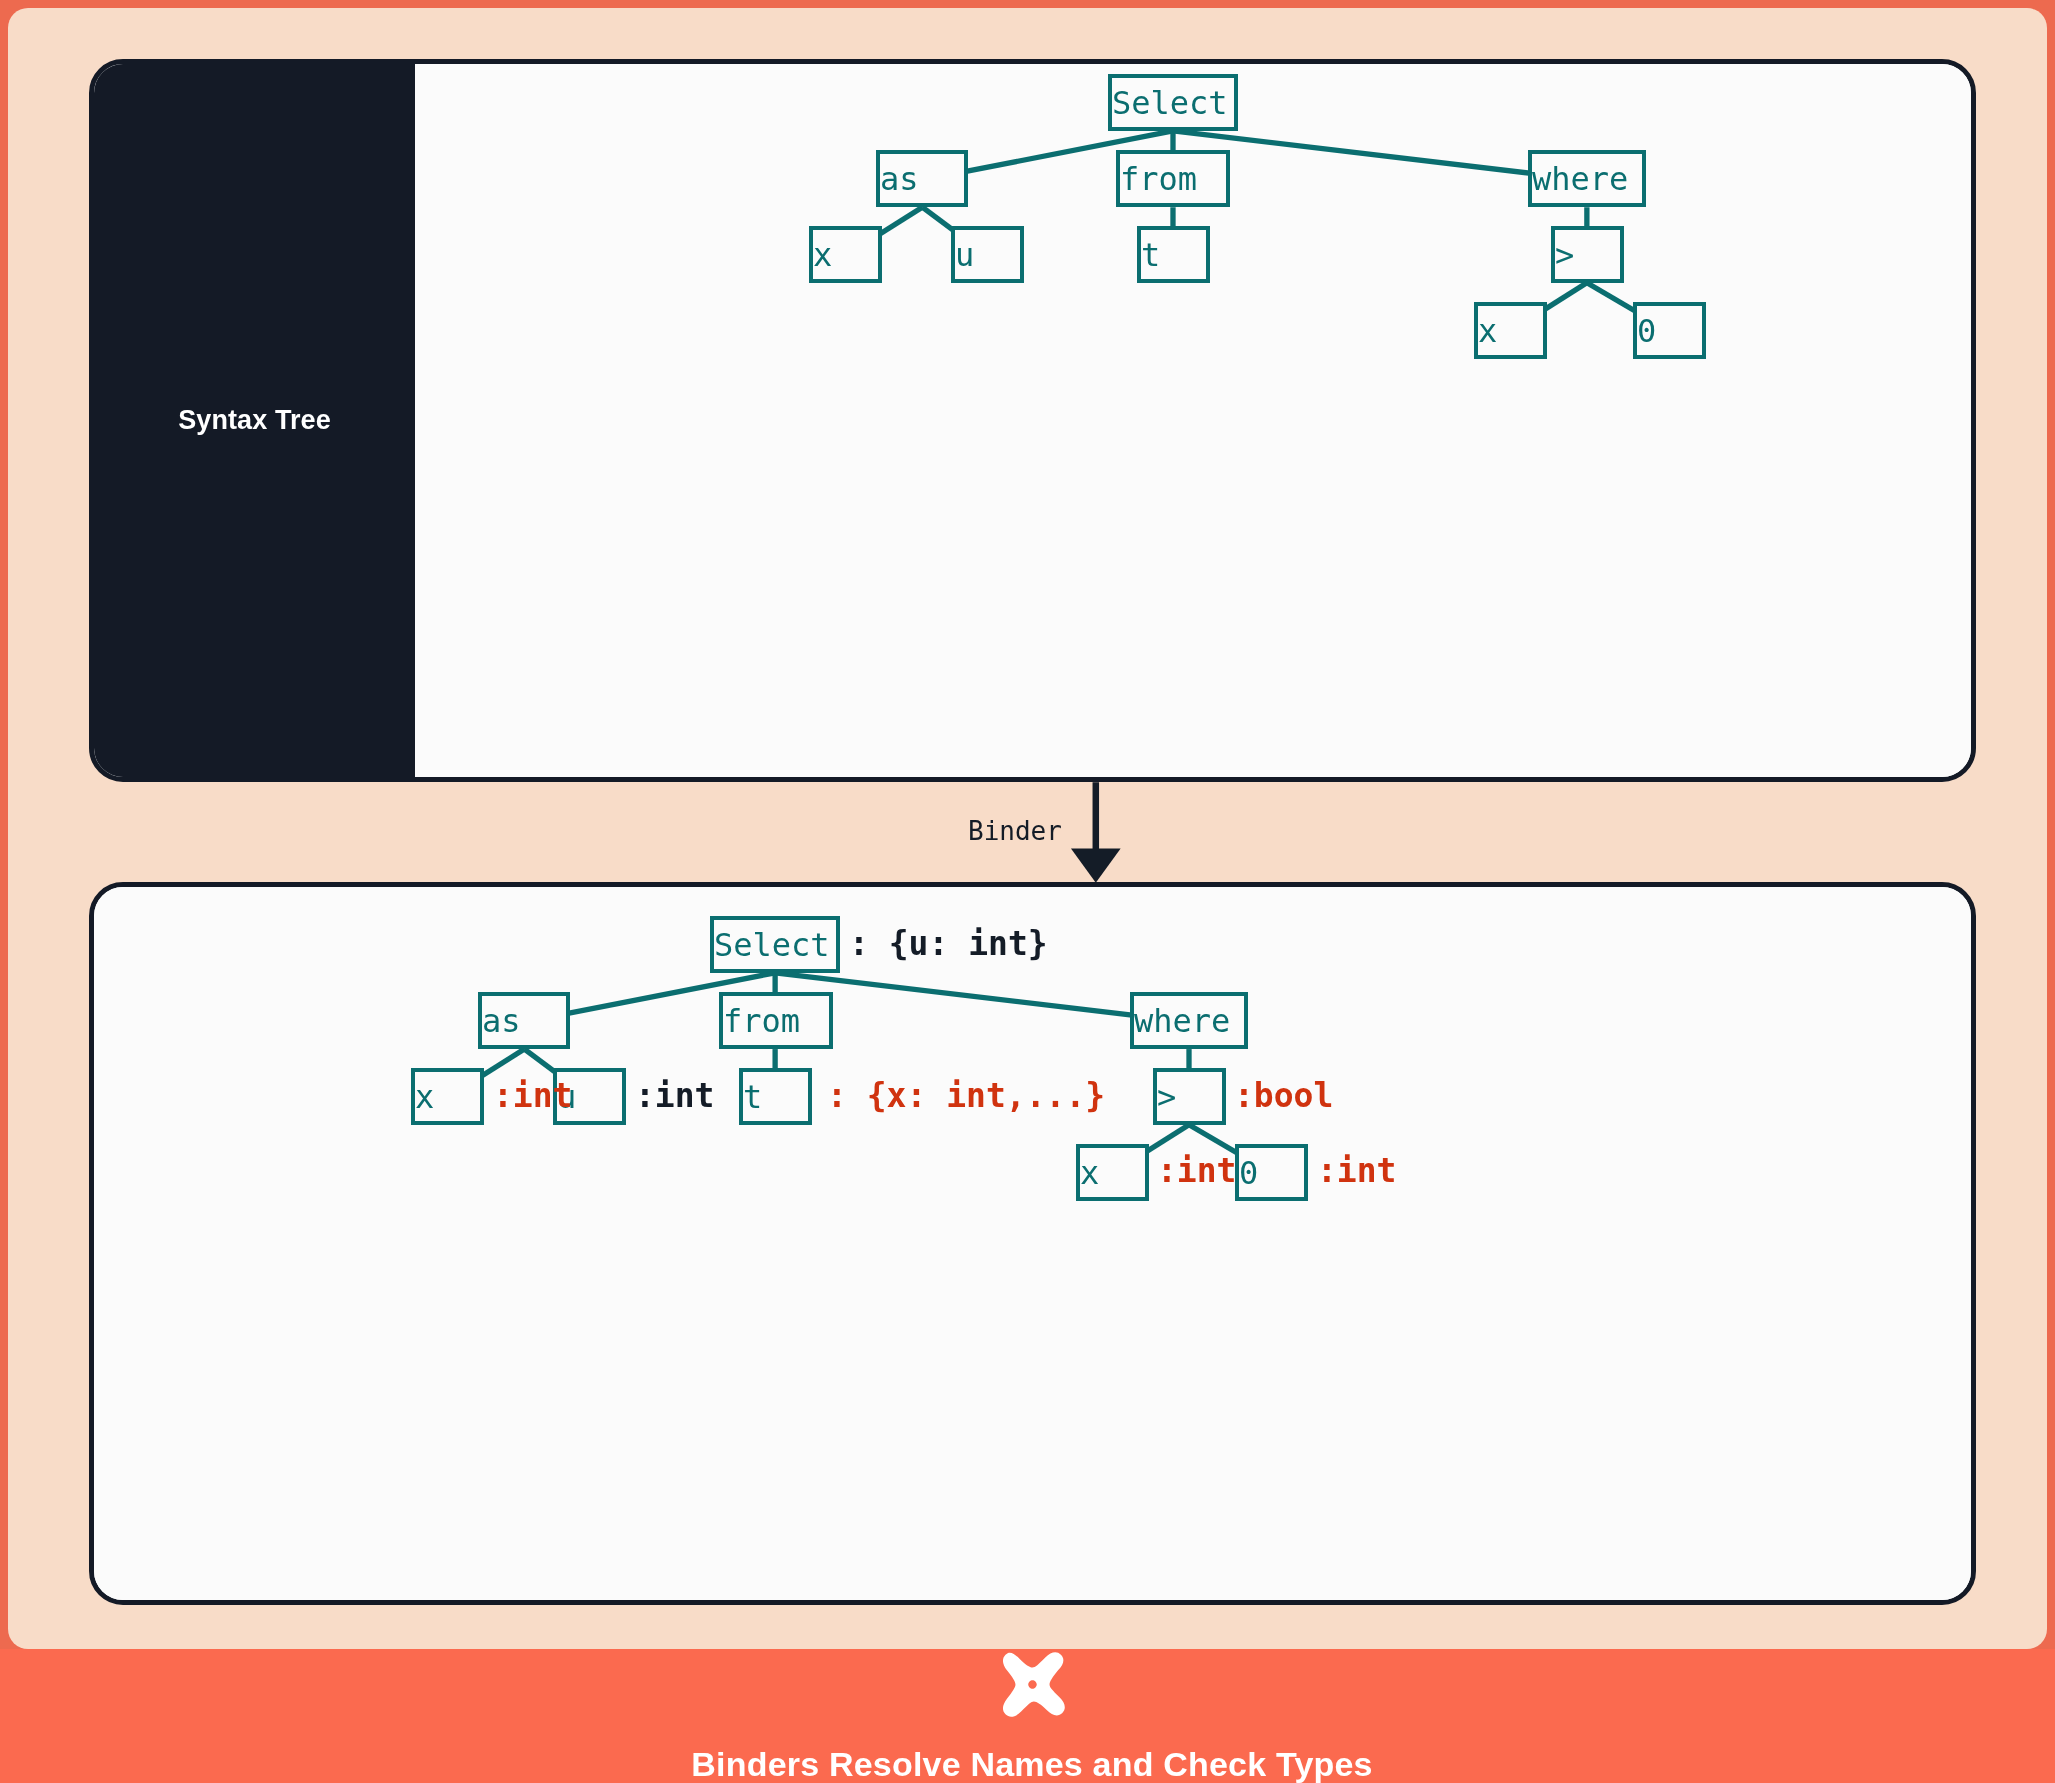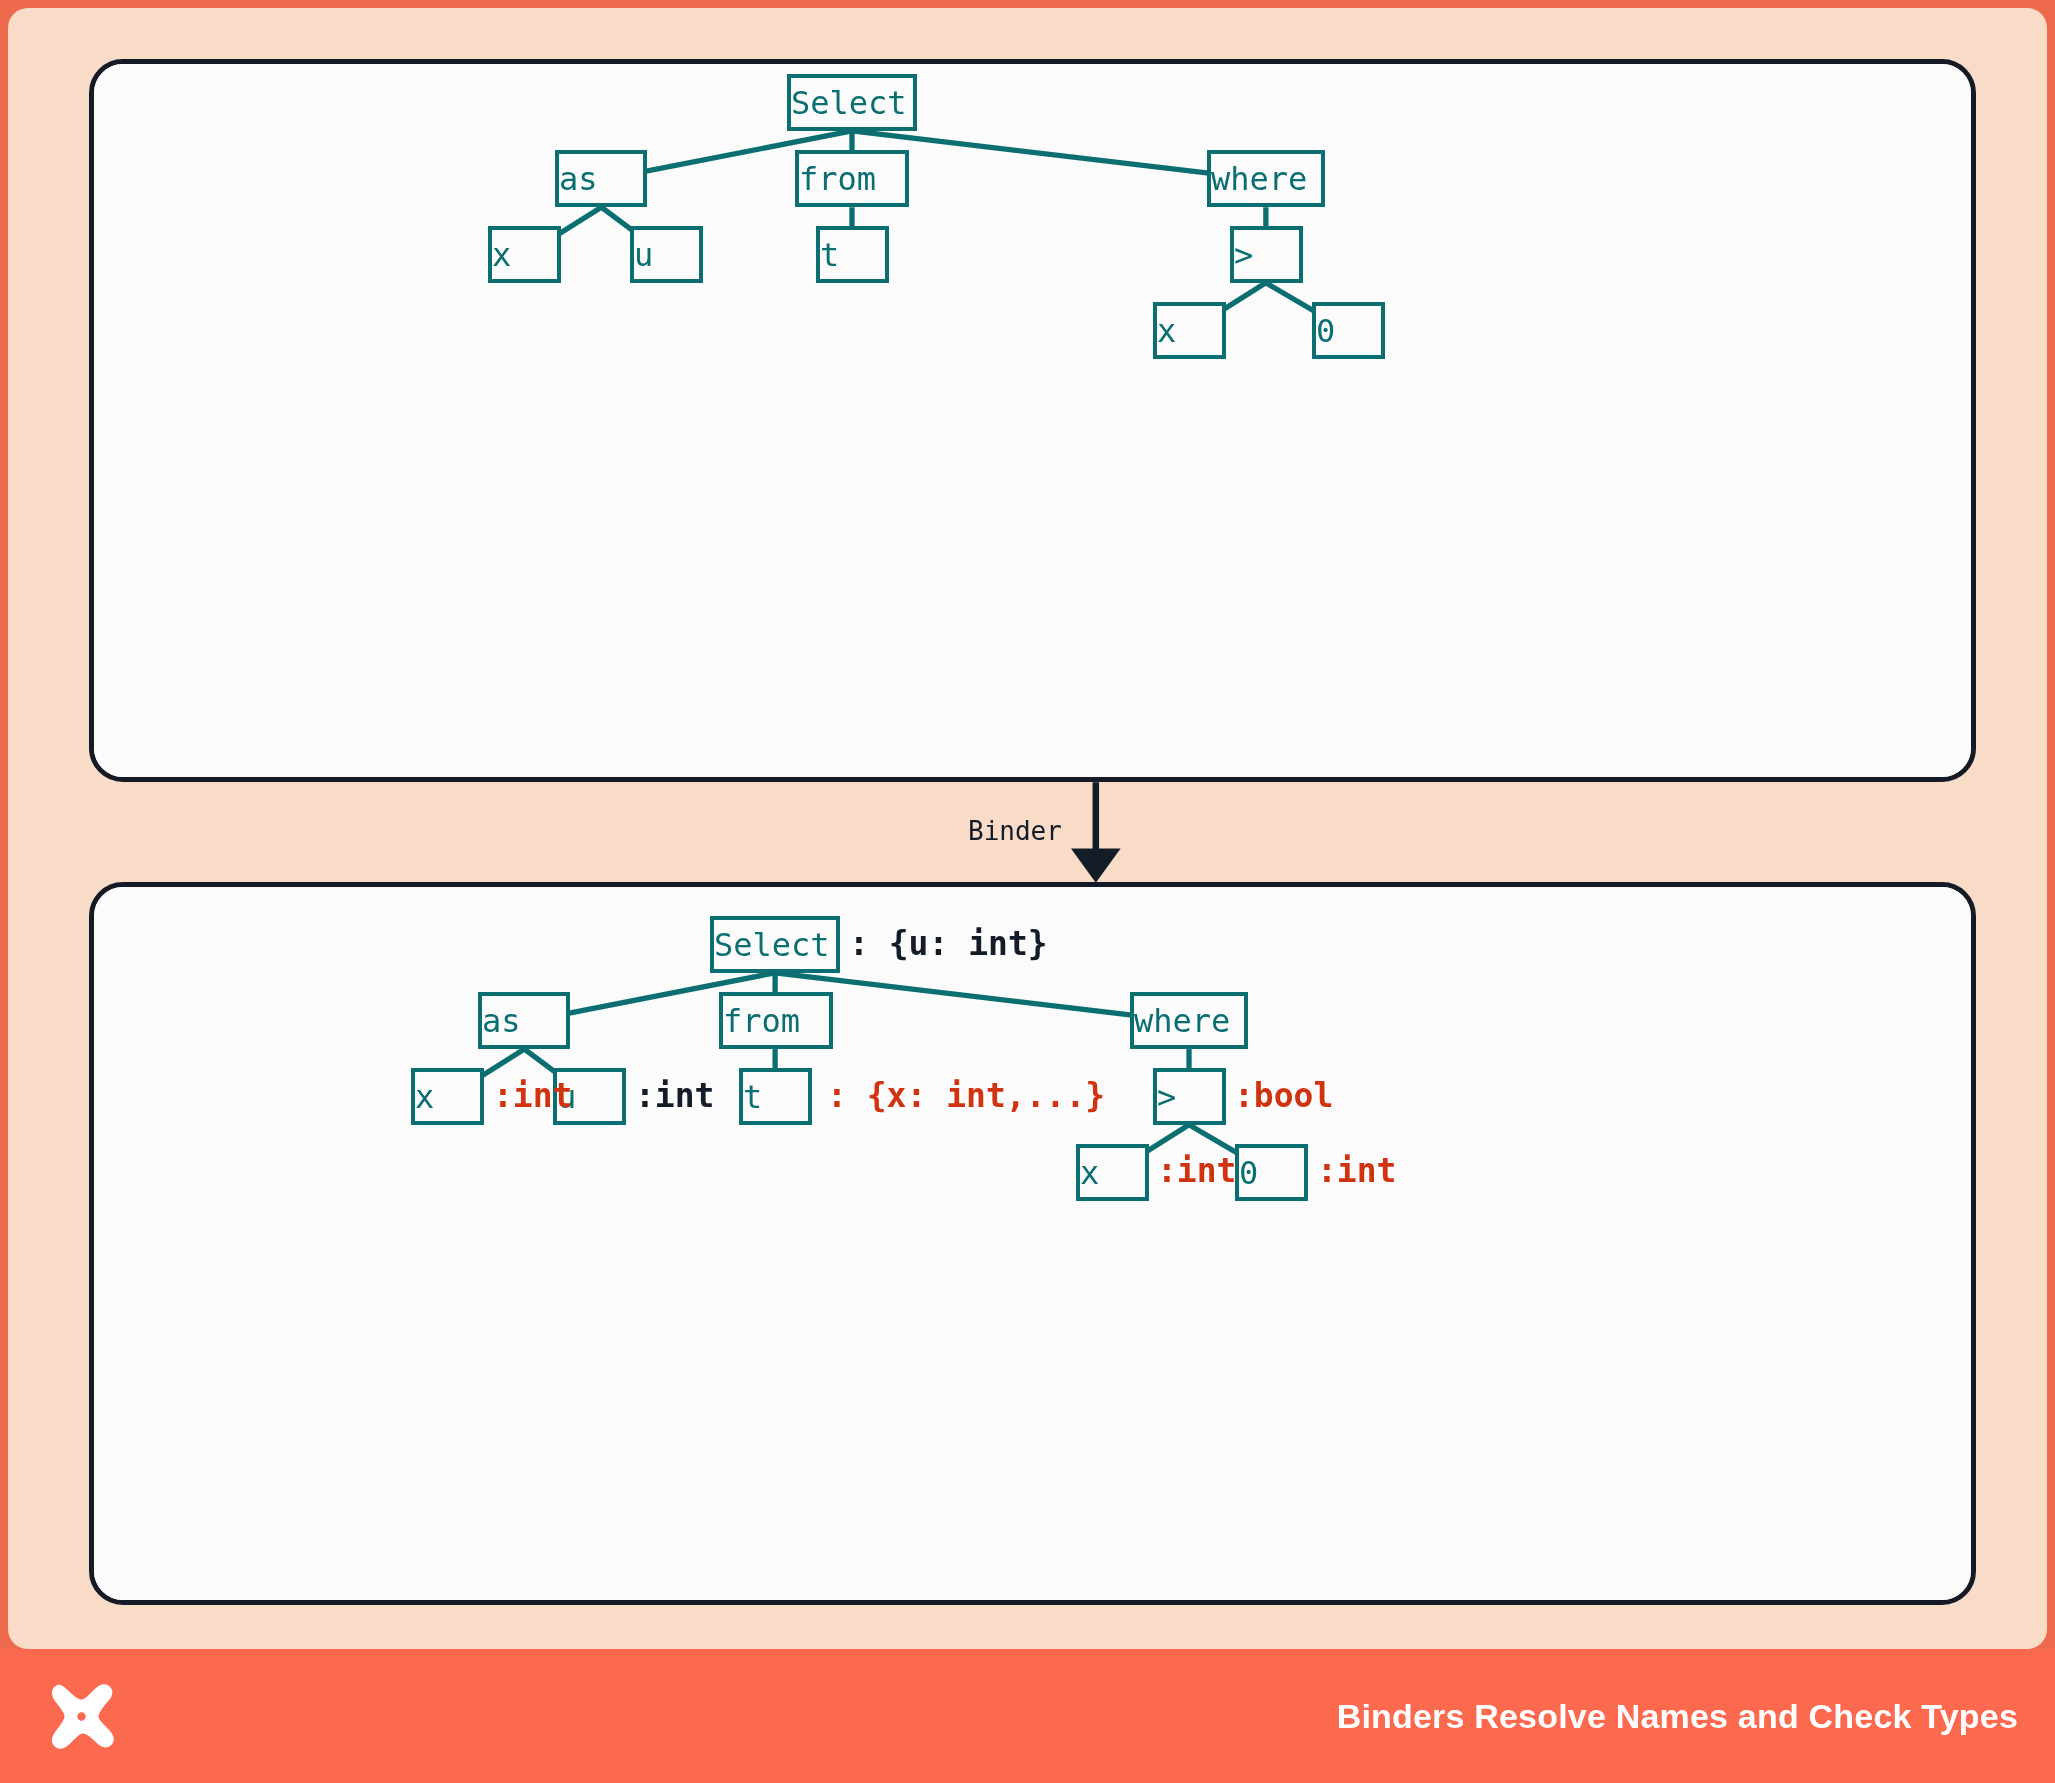--- a/index.html
+++ b/index.html
@@ -102,37 +102,41 @@
   
   .footer {
     position: absolute;
     left: 0; bottom: 0;
     width: 2056px; height: 135px;
     background: #FB6A4F;
     display: flex;
     align-items: center;
     justify-content: space-between;
     padding: 0 38px 0 46px;
+    flex-direction: column;
   }
   .footer-title {
     color: #FFFFFF;
     font-size: 34px;
     font-weight: bold;
     letter-spacing: 0.2px;
     white-space: nowrap;
   }
   .logo { width: 71px; height: 71px; display: block; }
 </style>
 </head>
 <body>
 
 <div id="root">
   <div class="stage"></div>
 
   <div class="card" id="card-top">
+    <div class="card-sidebar">
+      <span>Syntax Tree</span>
+    </div>
     <div class="card-canvas" id="canvas-top">
       <svg width="1555" height="712" viewBox="0 0 2630 1204">
         <g stroke="#0B6E70" stroke-width="9" fill="none">
           <line x1="1282" y1="113" x2="858" y2="196"></line>
           <line x1="1282" y1="113" x2="1282" y2="196"></line>
           <line x1="1282" y1="113" x2="1982" y2="196"></line>
           <line x1="858" y1="242" x2="728" y2="324"></line>
           <line x1="858" y1="242" x2="968" y2="324"></line>
           <line x1="1282" y1="242" x2="1282" y2="324"></line>
           <line x1="1982" y1="242" x2="1982" y2="324"></line>

